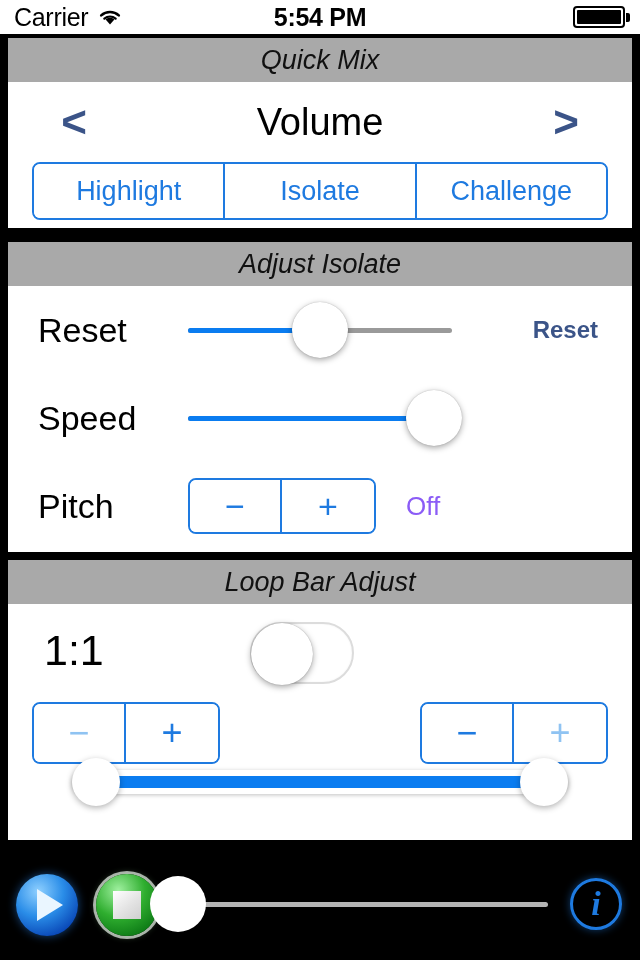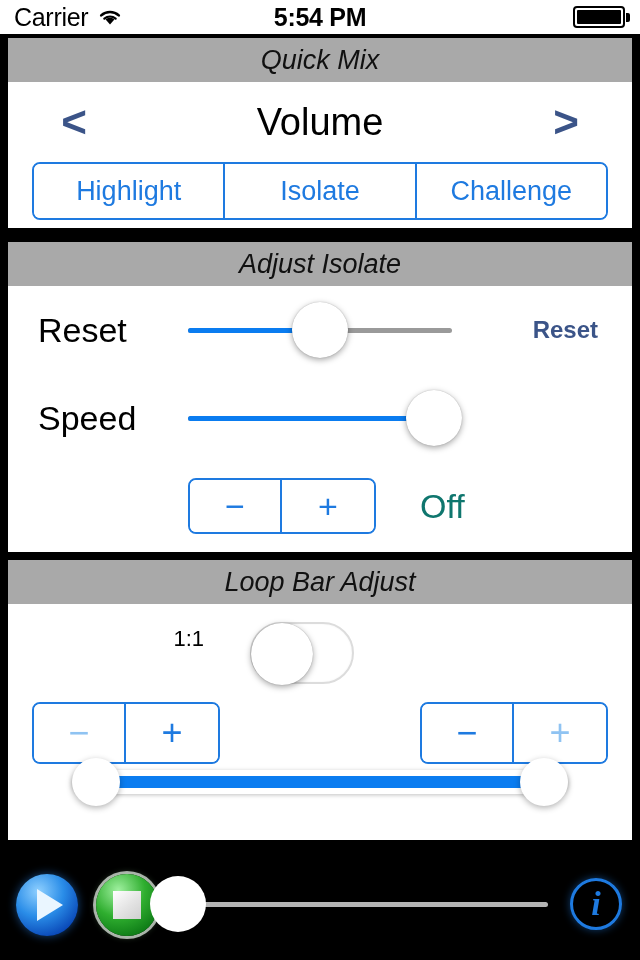--- a/index.html
+++ b/index.html
@@ -91,27 +91,27 @@
     border:2px solid #1e7ae0; border-radius:8px; overflow:hidden; background:#fff;
   }
   .st-btn{
     width:92px; display:flex; align-items:center; justify-content:center;
     font-size:34px; color:#1e7ae0; background:#fff;
     border-right:2px solid #1e7ae0;
   }
   .st-btn:last-child{ border-right:none; }
   .st-btn.dim{ color:#8fc3f2; }
   #stepper-pitch{ left:180px; }
-  .pitch-state{ position:absolute; left:412px; font-size:34px; color:#0f766e; }
+  .pitch-state{ position:absolute; left:398px; font-size:26px; color:#8b5cf6; }
 
   
   #panel-loop{ top:560px; height:280px; }
   .loop-row1{ height:92px; position:relative; }
   .loop-val{
-    position:absolute; top:22px; font-size:22px; color:#000; text-align:right; width:160px;
+    position:absolute; top:22px; font-size:43px; color:#000; text-align:left; width:160px;
   }
   #loop-start-value{ left:36px; }
   #loop-end-value{ right:36px; }
   .toggle{
     position:absolute; left:242px; top:18px;
     width:104px; height:62px; border-radius:31px;
     background:#fff; border:2px solid #dcdcdc;
     box-shadow:inset 0 0 2px rgba(0,0,0,.06);
   }
   .tg-knob{
@@ -233,20 +233,21 @@
       <div class="pb-row">
         <span class="pb-label">Speed</span>
         <div class="slider" id="slider-volume">
           <div class="sl-track"></div>
           <div class="sl-fill" id="volume-fill" style="width: 93%;"></div>
           <div class="sl-thumb" id="volume-thumb" style="left: 93%;"></div>
         </div>
       </div>
 
       <div class="pb-row">
+        <span class="pb-label">Pitch</span>
         <div class="stepper" id="stepper-pitch">
           <div class="st-btn">−</div>
           <div class="st-btn">+</div>
         </div>
         <span class="pitch-state">Off</span>
       </div>
 
     </div>
   </div>
 

